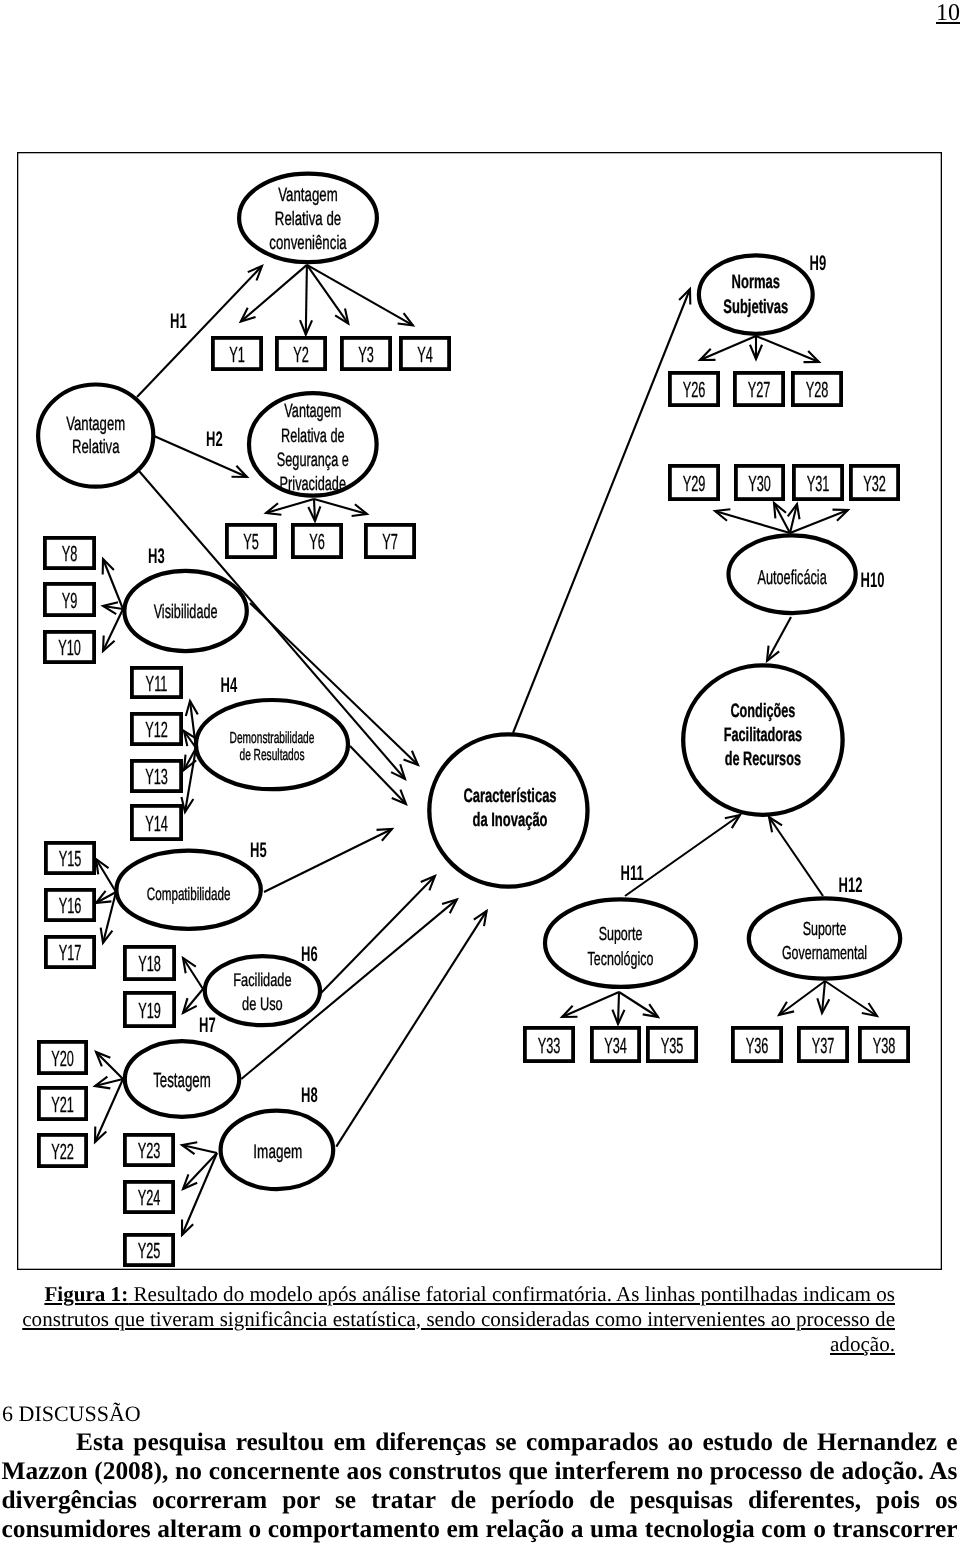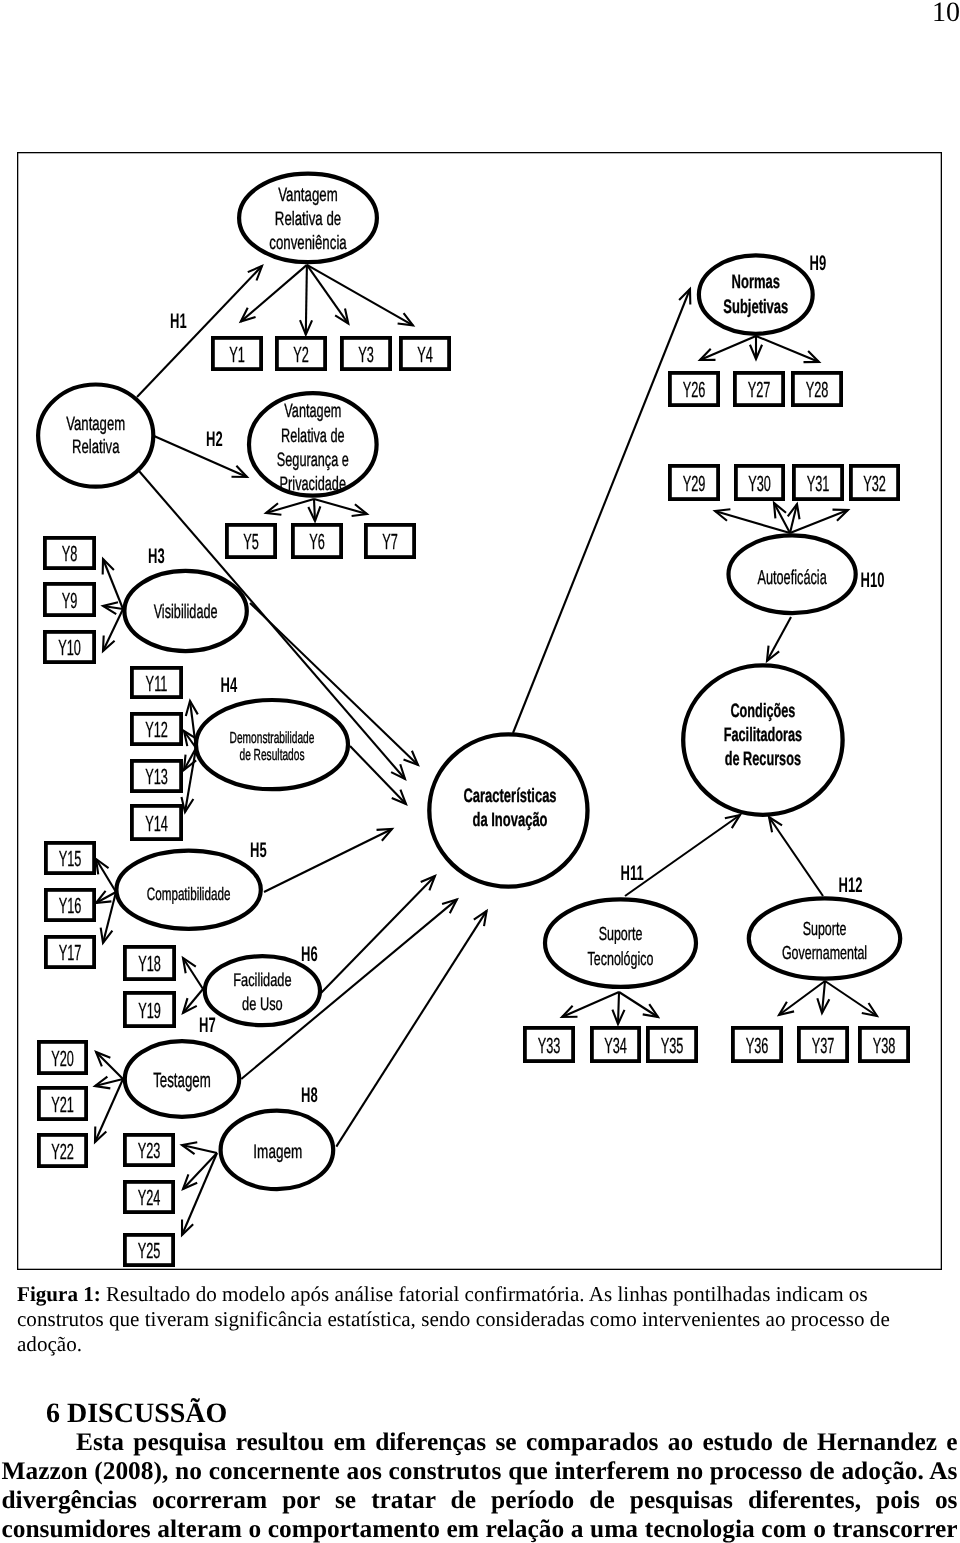--- a/index.html
+++ b/index.html
@@ -1,23 +1,23 @@
 <!DOCTYPE html>
 <html><head>
 <meta charset="utf-8">
 <title>Figura 1</title>
 <style>
   html,body{margin:0;padding:0;}
   body{width:960px;height:1543px;background:#fff;-webkit-font-smoothing:antialiased;text-rendering:geometricPrecision;font-family:"Liberation Serif",serif;color:#000;position:relative;overflow:hidden;}
-  .page-number{position:absolute;top:-1px;right:0px;font-size:28px;line-height:28px;font-family:"Liberation Serif",serif;}
+  .page-number{position:absolute;top:-1px;right:0px;font-size:24px;line-height:28px;font-family:"Liberation Serif",serif;text-decoration:underline;}
   #figure-frame{position:absolute;left:17px;top:152px;width:925px;height:1118px;}
   #diagram{position:absolute;left:0;top:0;width:925px;height:1118px;display:block;}
-  .caption{position:absolute;left:17px;top:1282px;width:878px;font-size:21.1px;line-height:24.8px;text-align:left;}
+  .caption{position:absolute;left:17px;top:1282px;width:878px;font-size:21.1px;line-height:24.8px;text-align:right;text-decoration:underline;}
   .caption b{font-weight:bold;}
-  .h-title{position:absolute;left:2px;top:1399px;font-size:28px;line-height:29px;font-weight:bold;margin-left:44px;}
+  .h-title{position:absolute;left:2px;top:1399px;font-size:22px;line-height:29px;font-weight:normal;}
   .body-par{position:absolute;left:1.5px;top:1428px;width:956px;font-size:25.4px;line-height:29.1px;text-align:justify;text-indent:74.5px;font-weight:bold;}
 </style>
 </head>
 <body>
 
 <div class="page-number">10</div>
 
 <div id="figure-frame">
   <svg id="diagram" viewBox="0 0 925 1118" xmlns="http://www.w3.org/2000/svg">
       <defs></defs>

